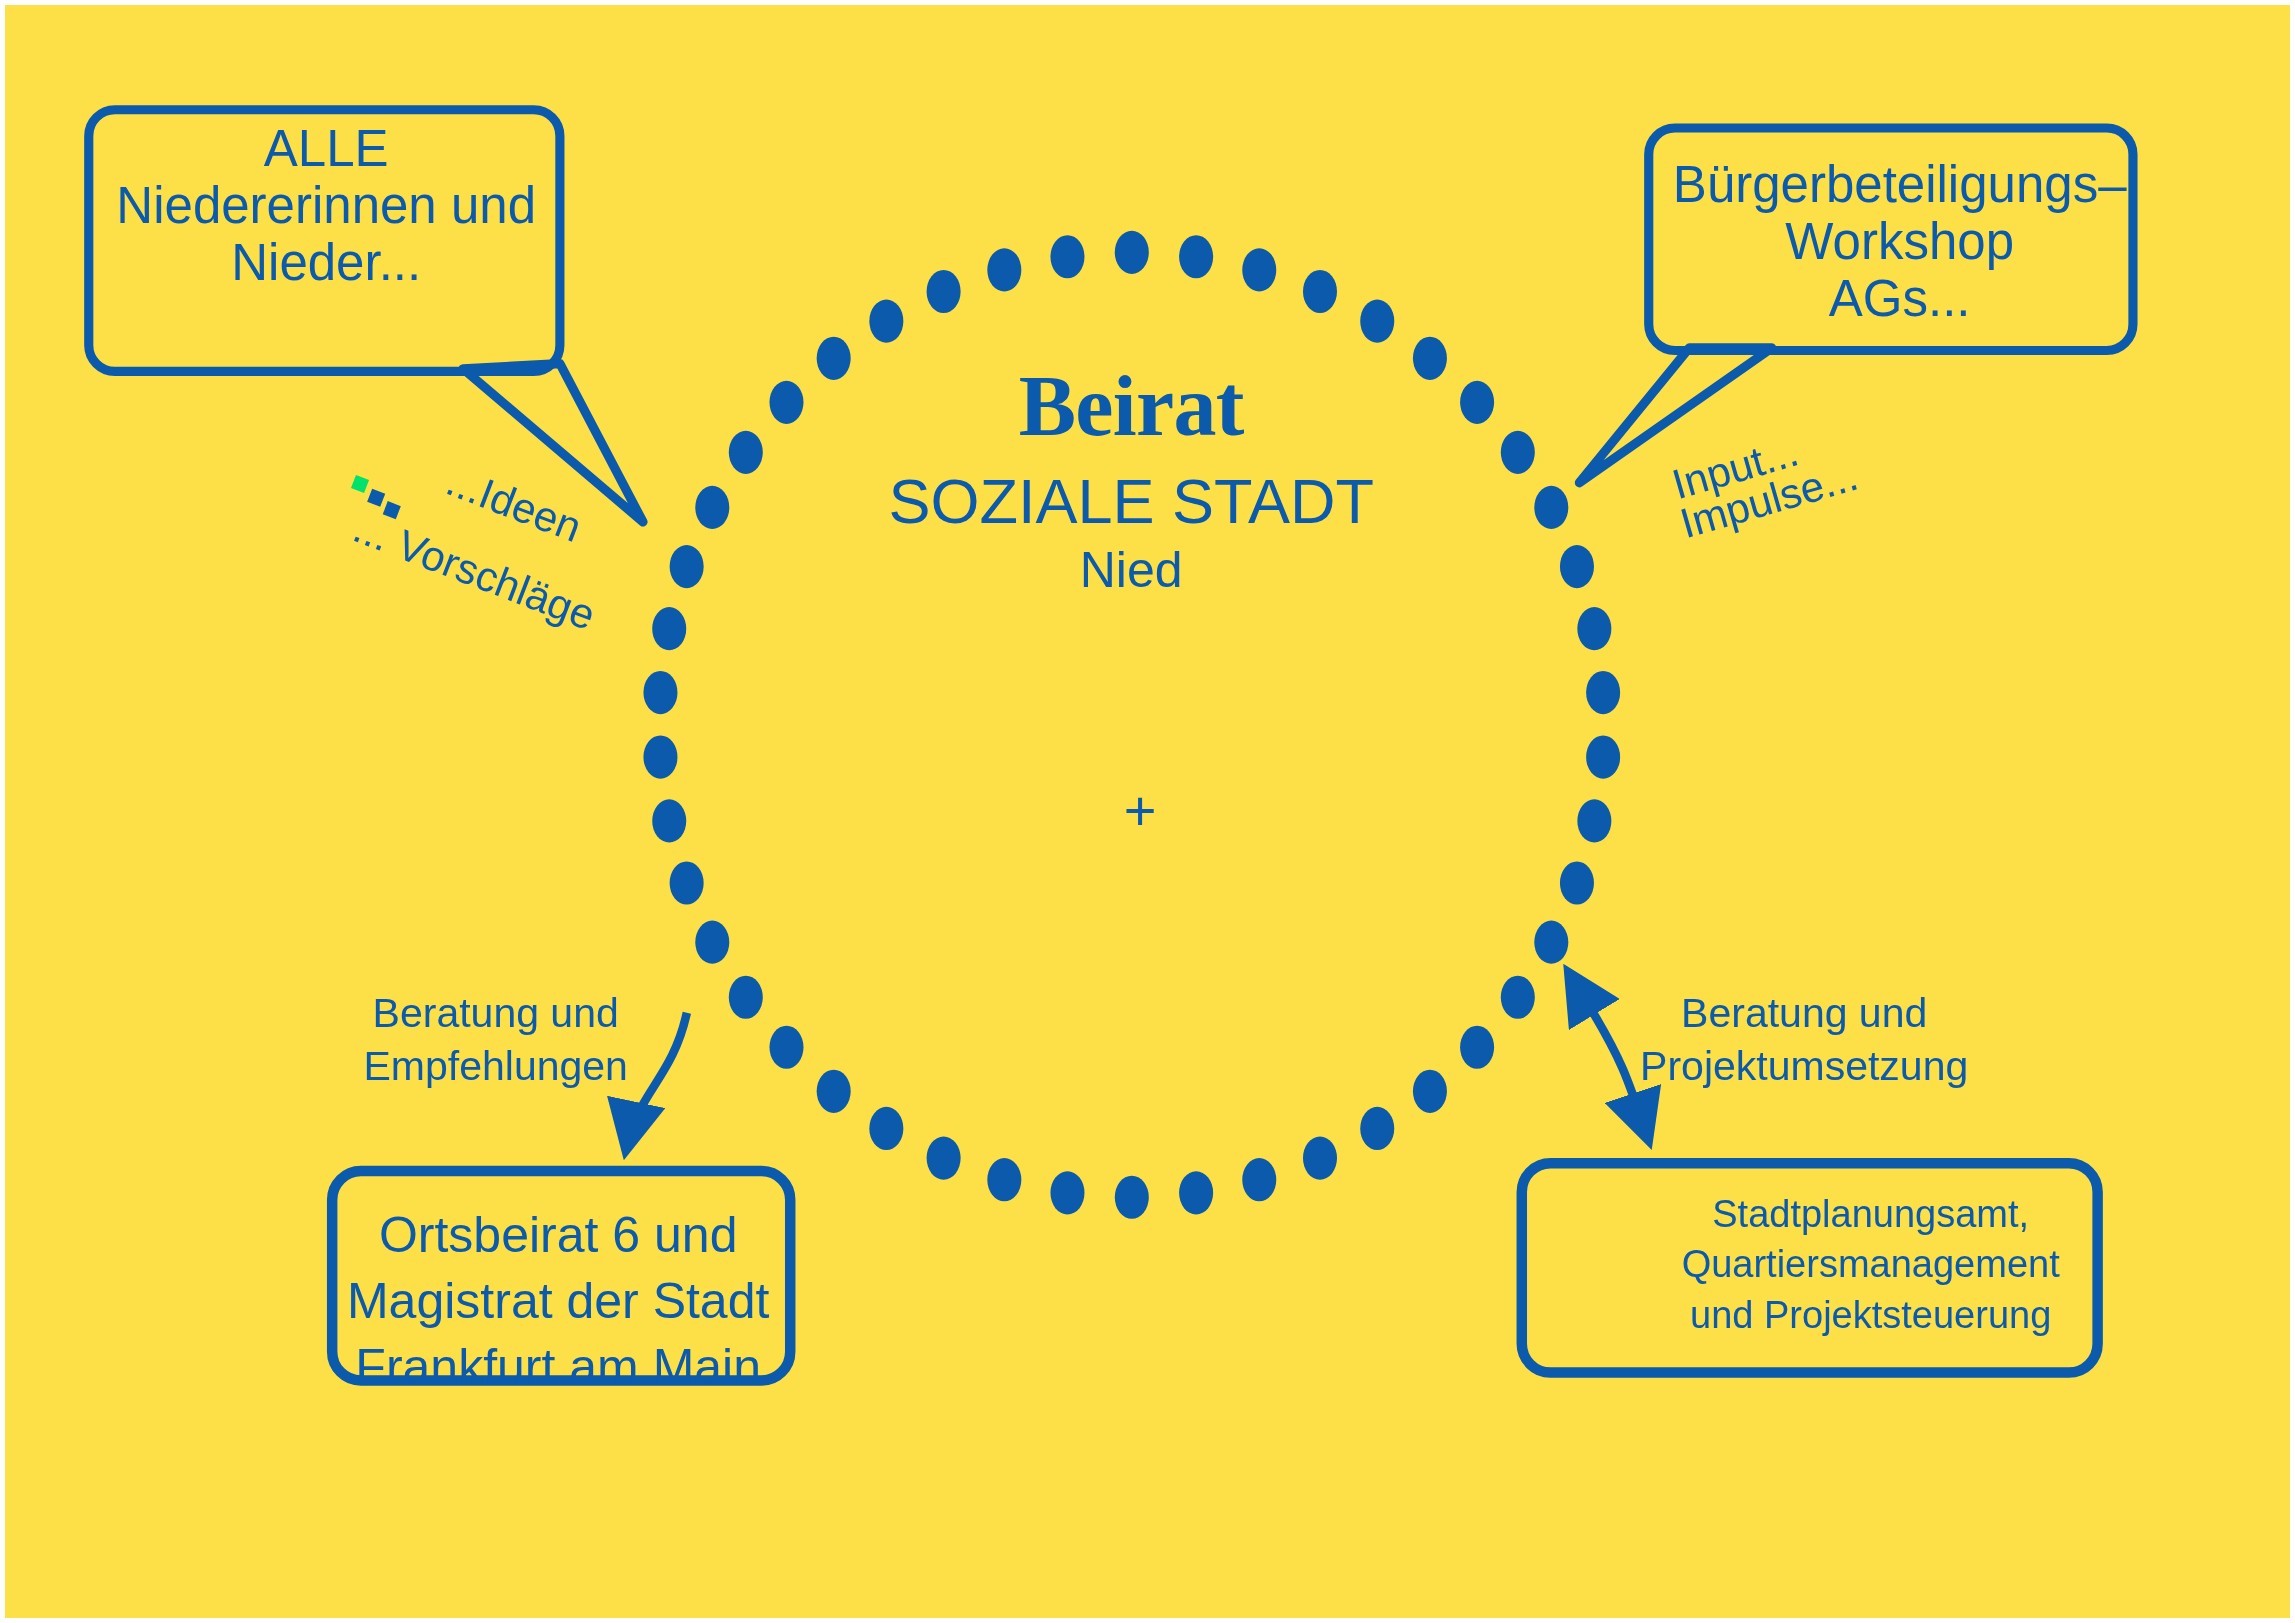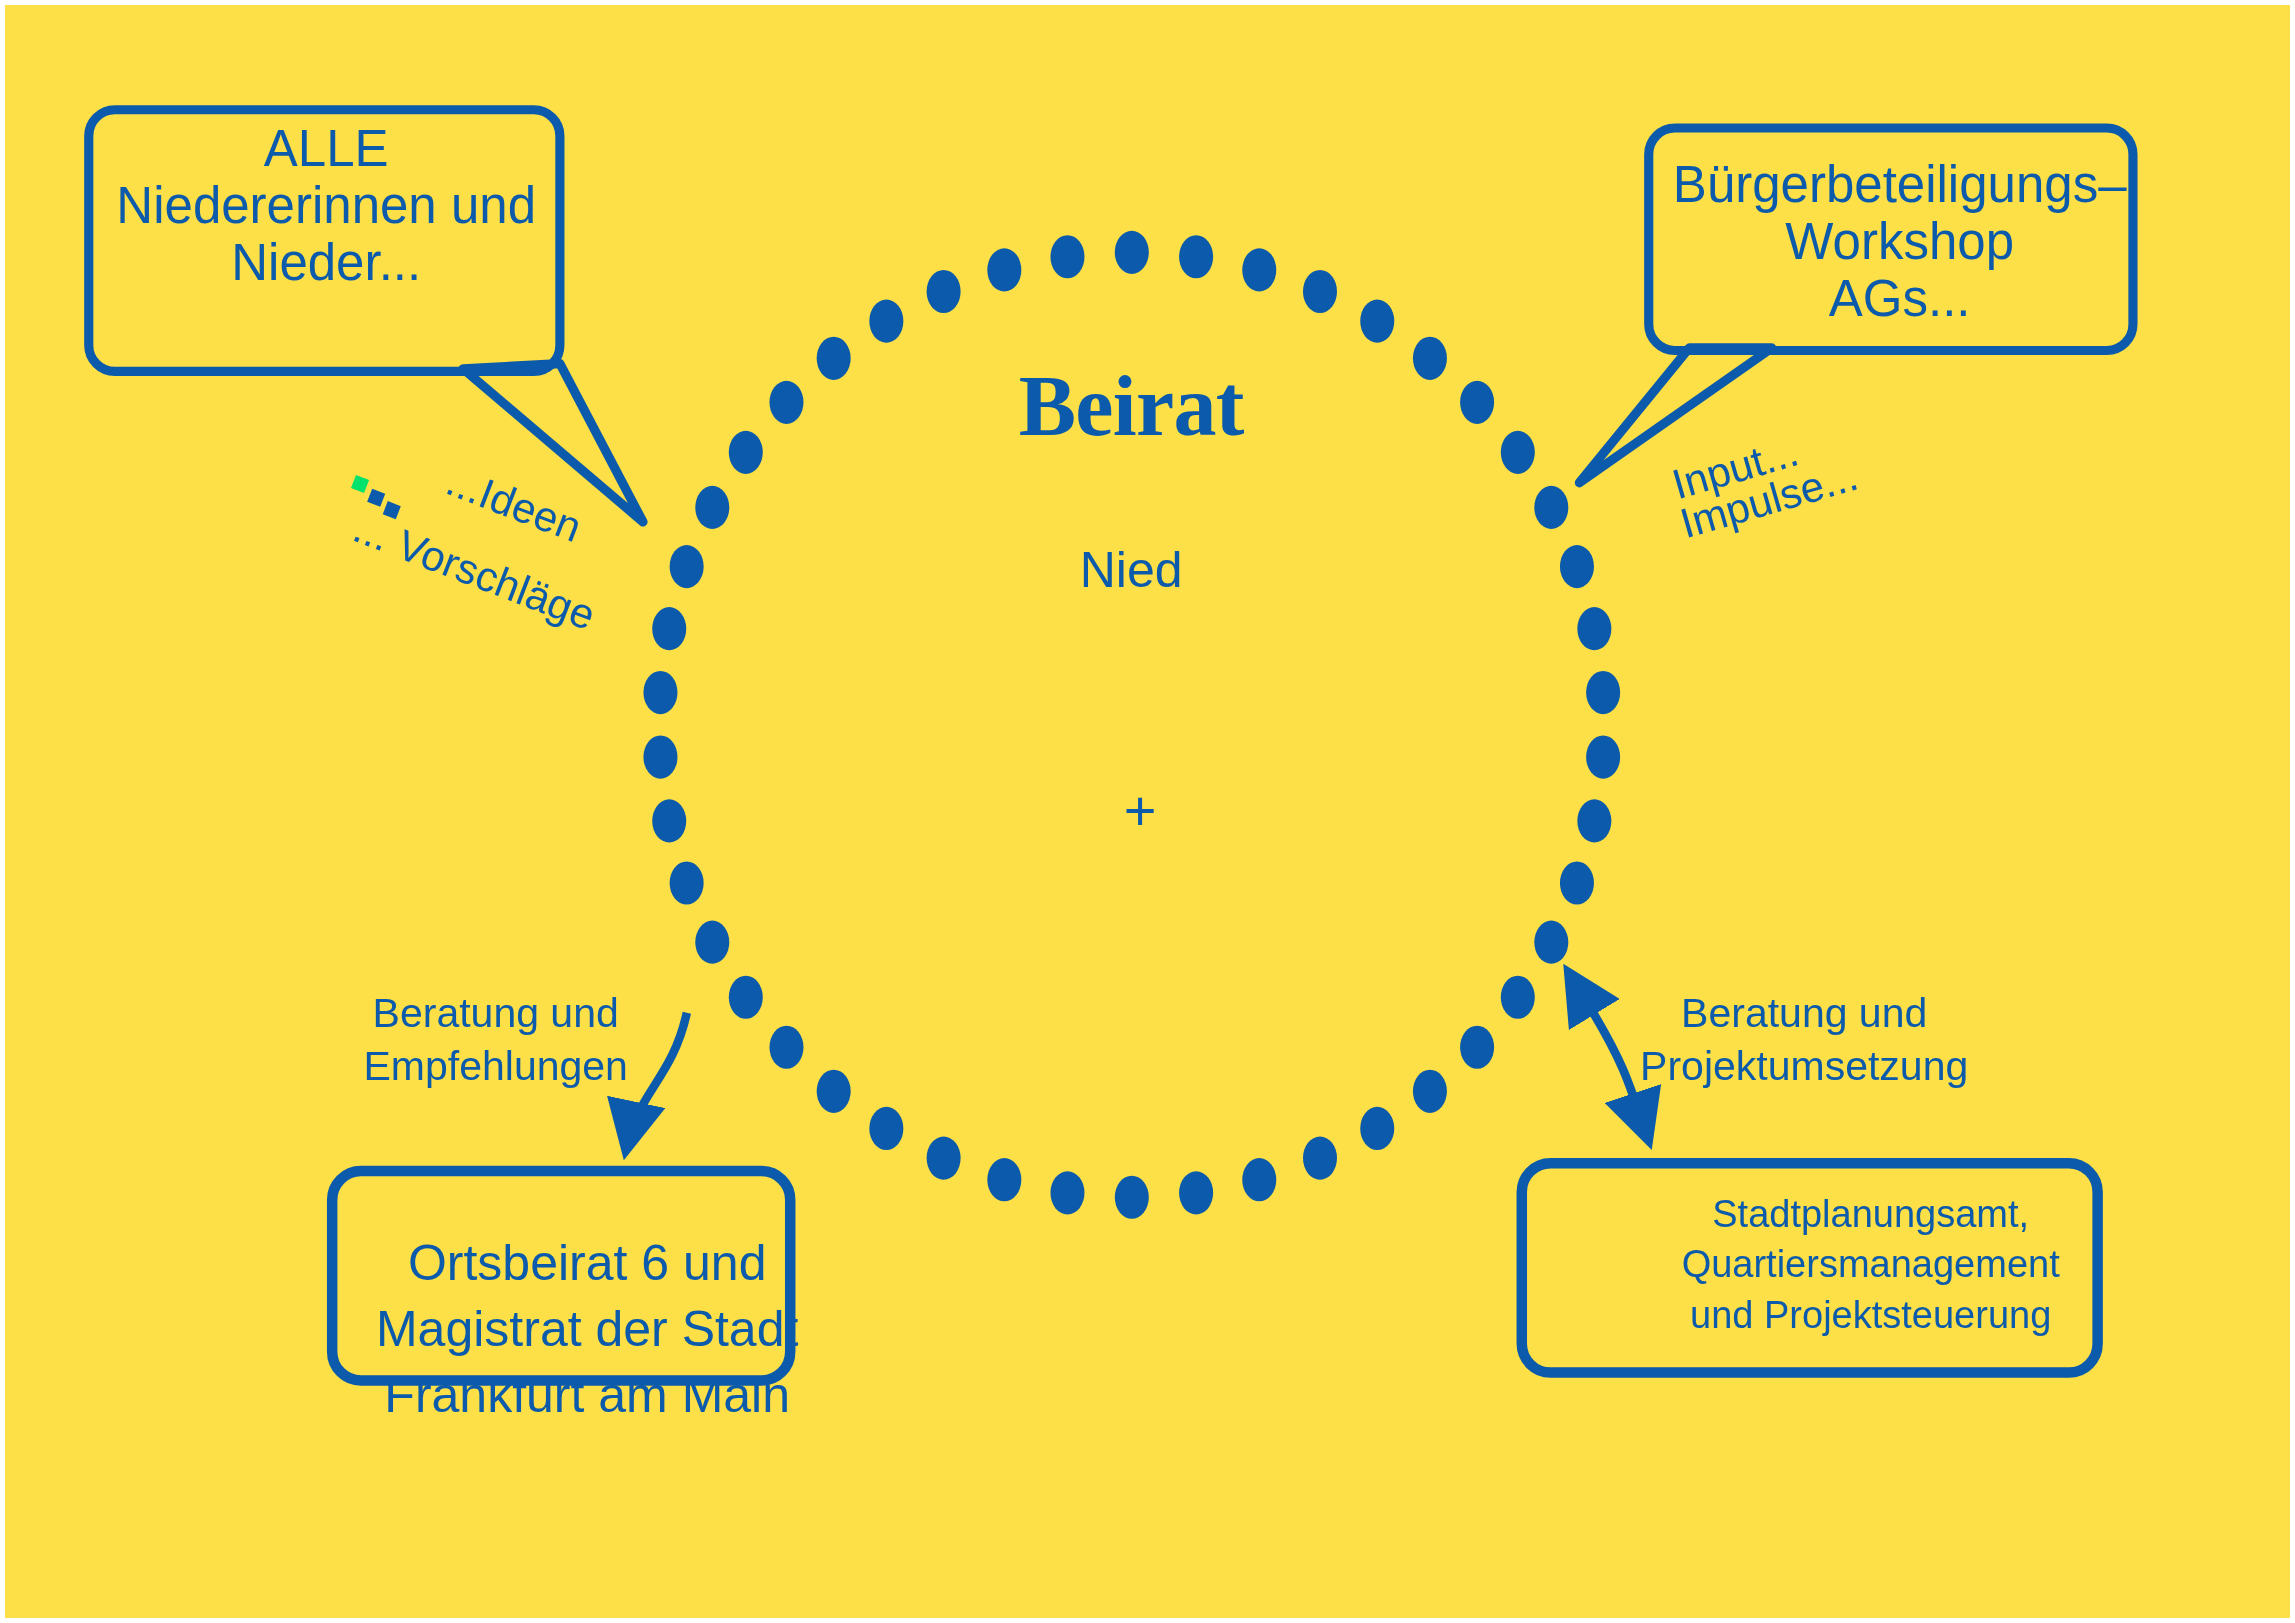--- a/index.html
+++ b/index.html
@@ -45,21 +45,21 @@
   #ann-input{position:absolute;left:1662px;top:458px;font-size:42px;color:#0b5aab;
              transform:rotate(-16deg);transform-origin:0 0;white-space:nowrap;}
   #ann-impulse{position:absolute;left:1670px;top:497px;font-size:42px;color:#0b5aab;
              transform:rotate(-16deg);transform-origin:0 0;white-space:nowrap;}
 
   
   #lbl-bl{left:353px;top:982px;width:275px;font-size:41px;line-height:1.28;}
   #lbl-br{left:1629px;top:982px;width:340px;font-size:41px;line-height:1.28;}
 
   
-  #box-bl-text{left:353px;top:1197px;width:458px;font-size:50px;line-height:1.32;margin-top:28px;}
+  #box-bl-text{left:324px;top:1197px;width:458px;font-size:50px;line-height:1.32;}
   #box-br-text{left:1584px;top:1184px;width:563px;font-size:38px;line-height:1.32;}
 
   .dot-g{position:absolute;width:14.4px;height:14.4px;background:#00e26b;}
   .dot-b{position:absolute;width:14.4px;height:14.4px;background:#0b5aab;}
 </style>
 </head>
 <body>
 
 <div id="stage">
 
@@ -150,20 +150,21 @@
     <span class="dot-b" style="left:19.6px;top:6.5px;"></span>
     <span class="dot-b" style="left:39px;top:13px;"></span>
   </div>
   <div id="ann-ideen">...Ideen</div>
   <div id="ann-vorschlaege">...  Vorschläge</div>
 
   <div id="ann-input">Input...</div>
   <div id="ann-impulse">Impulse...</div>
 
   <div class="txt ctr" id="beirat-title">Beirat</div>
+  <div class="txt ctr" id="beirat-sub1">SOZIALE STADT</div>
   <div class="txt ctr" id="beirat-sub2">Nied</div>
 
   <div class="txt ctr" id="plus-sign">+</div>
 
   <div class="txt ctr" id="lbl-bl">Beratung und<br>Empfehlungen</div>
   <div class="txt ctr" id="lbl-br">Beratung und<br>Projektumsetzung</div>
 
   <div class="txt ctr" id="box-bl-text">Ortsbeirat 6 und<br>Magistrat der Stadt<br>Frankfurt am Main</div>
   <div class="txt ctr" id="box-br-text">Stadtplanungsamt,<br>Quartiersmanagement<br>und Projektsteuerung</div>
 

